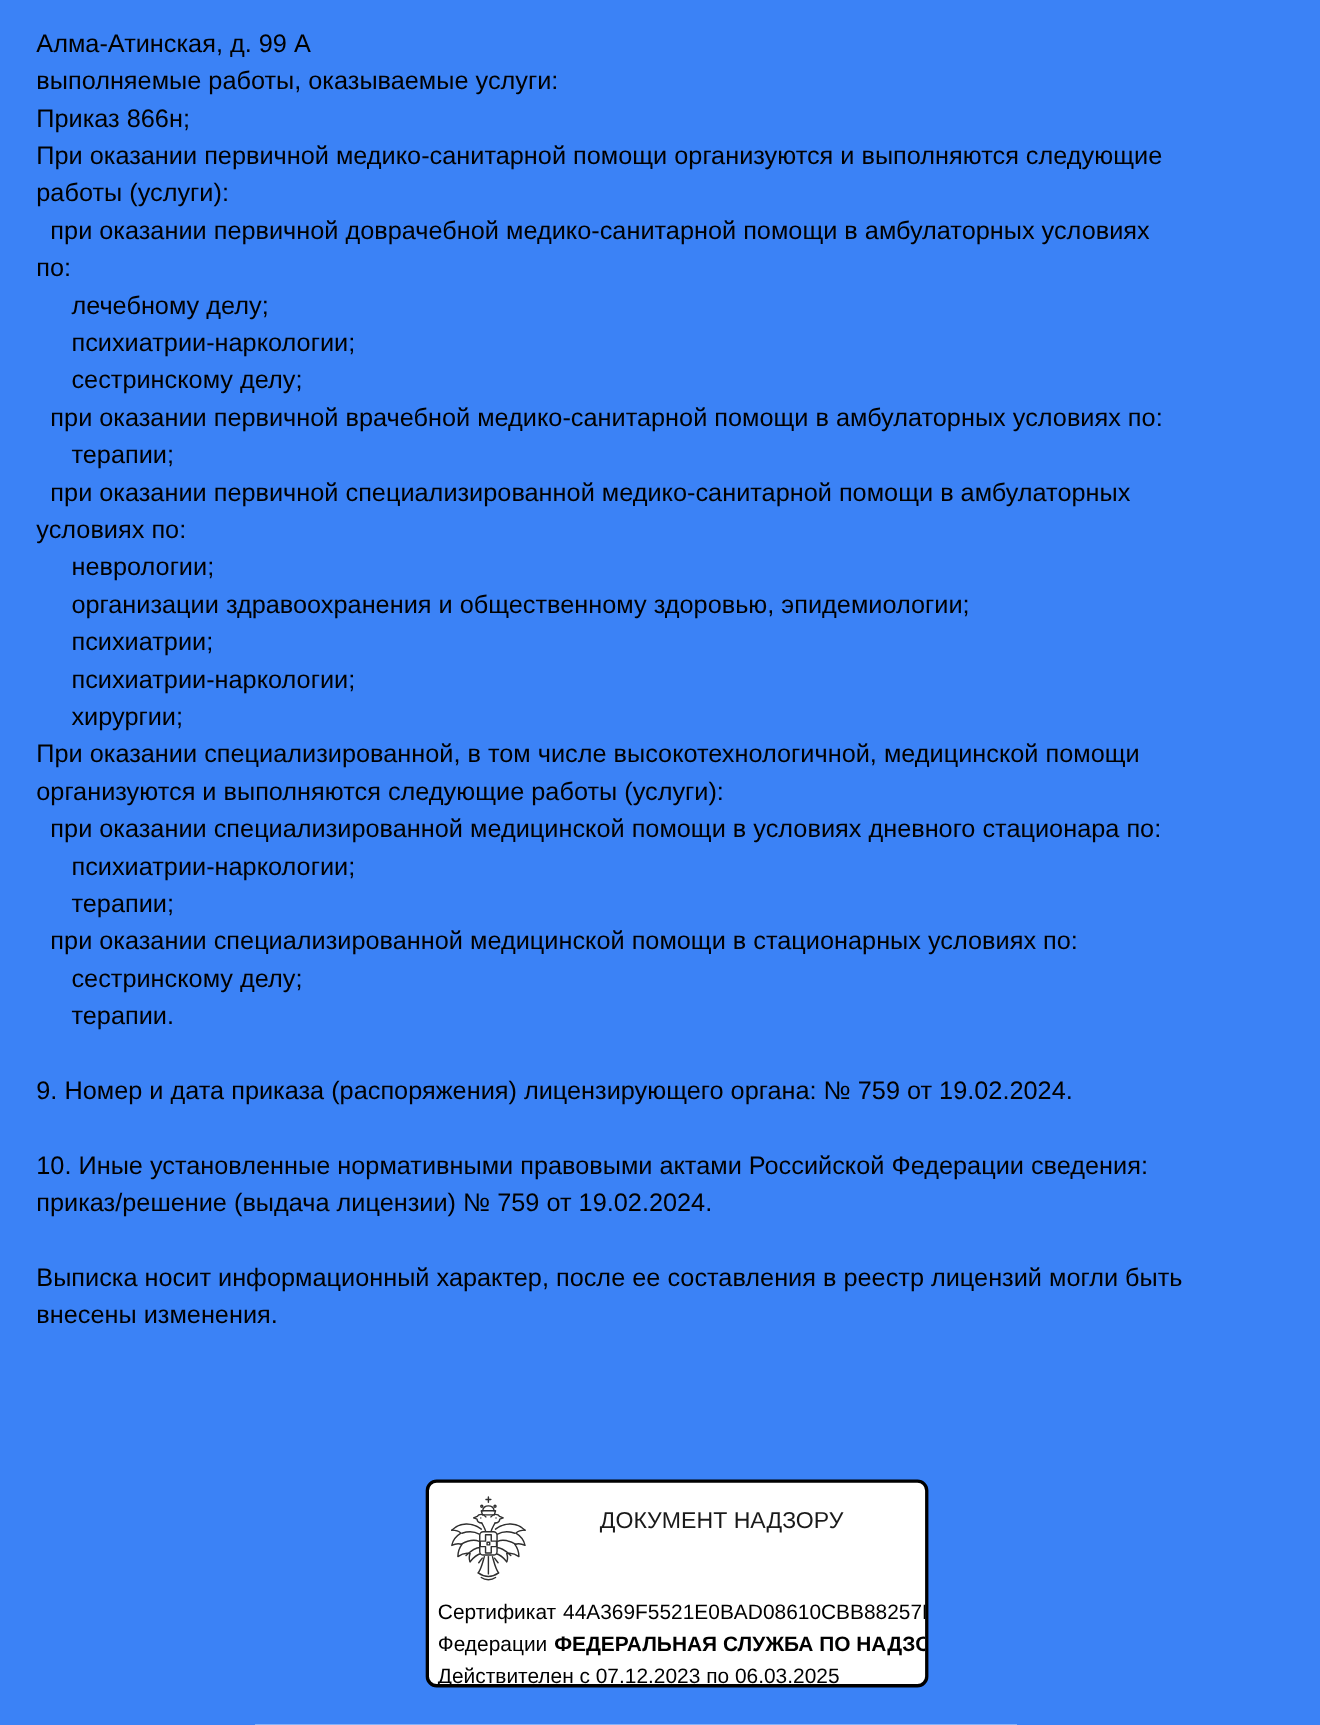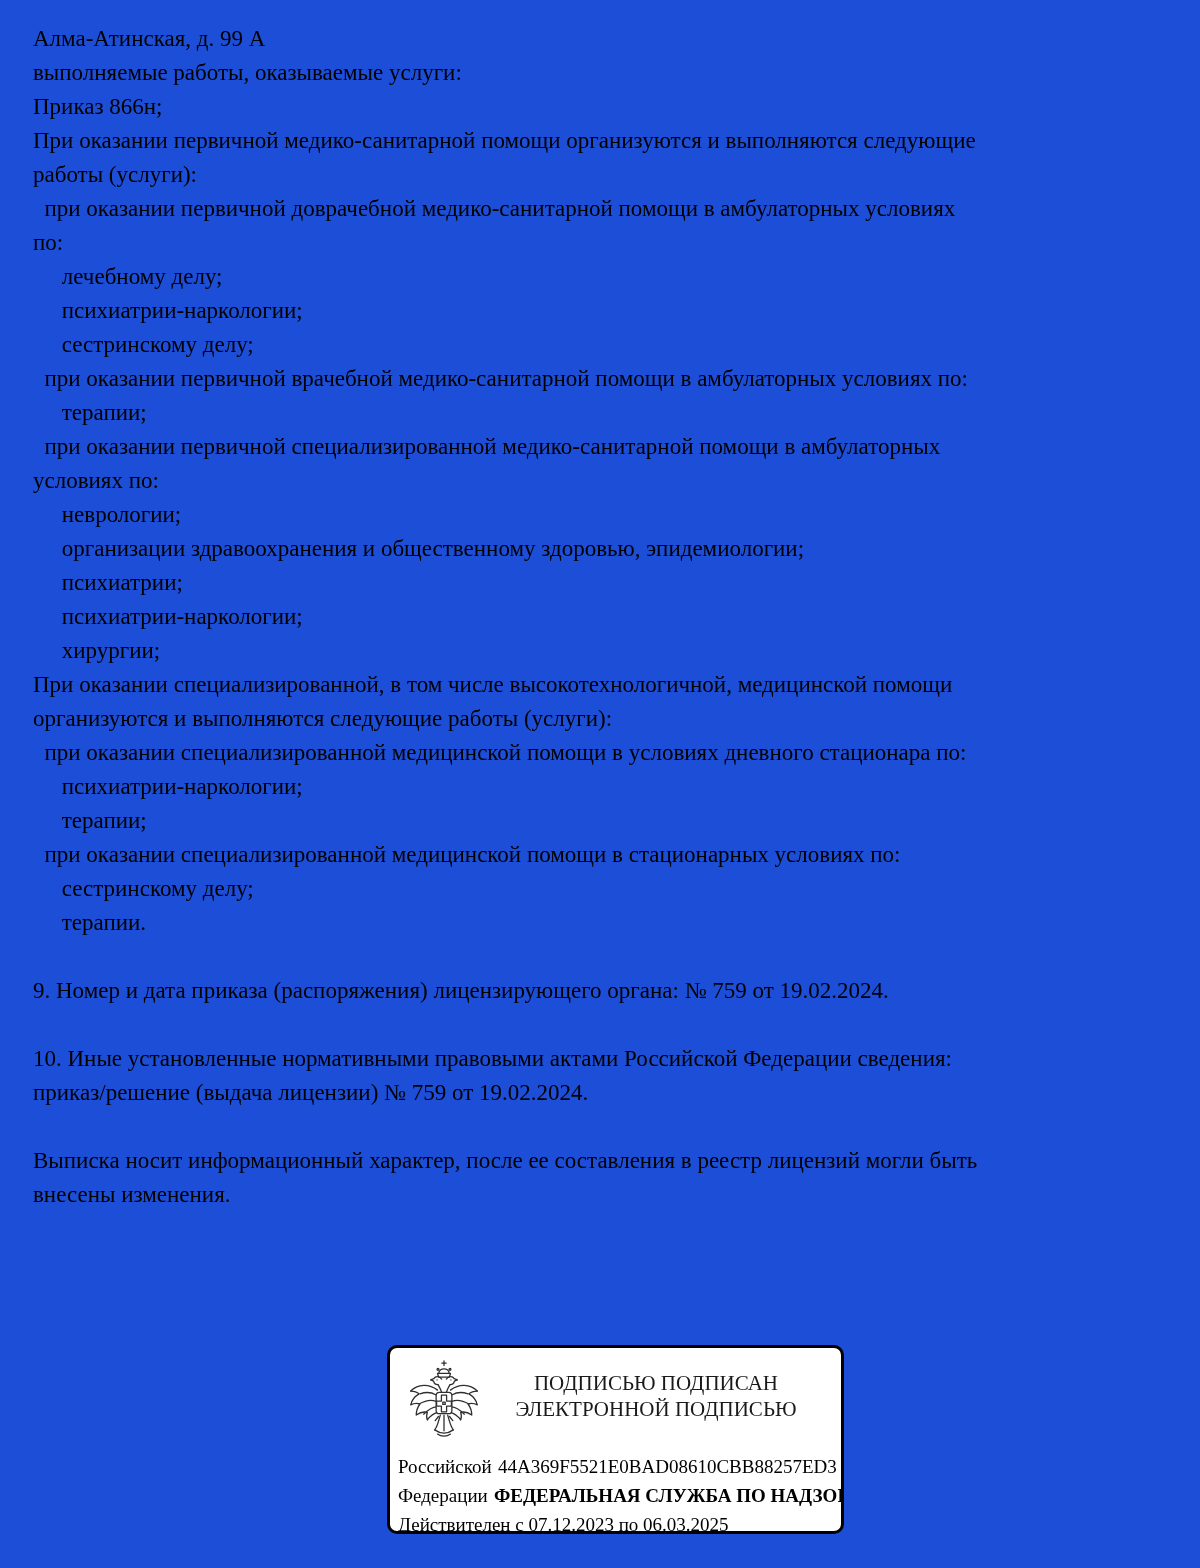--- a/index.html
+++ b/index.html
@@ -1,21 +1,21 @@
 <!DOCTYPE html>
 <html><head>
 <meta charset="utf-8">
 <style>
   html, body { margin: 0; padding: 0; background: #ffffff; }
   .page {
     position: relative;
     width: 1200px;
     height: 1568px;
-    background: #1d4ed8;
-    font-family: Liberation Serif, serif;
+    background: #3b82f6;
+    font-family: Liberation Sans, sans-serif;
     color: #000000;
     overflow: hidden;
   }
   .doc-text {
     position: absolute;
     left: 33px;
     top: 22px;
     width: 1162px;
     font-size: 23px;
     line-height: 34px;
@@ -145,27 +145,26 @@
           <path d="M34 61.5 l-3.5 4.5"></path>
           <path d="M46 61.5 l3.5 4.5"></path>
           <path d="M36 60 c-2 7 -3 12 -6 16"></path>
           <path d="M40 60 v17"></path>
           <path d="M44 60 c2 7 3 12 6 16"></path>
           <path d="M30 76 c7 5 13 5 20 0"></path>
           <path d="M33 80.5 c4 3 10 3 14 0"></path>
         </g>
       </svg>
       <div class="stamp-title">
-        <div>ПОДПИСЬЮ ПОДПИСАН</div>
-        <div>ЭЛЕКТРОННОЙ ПОДПИСЬЮ</div>
+        <div>ДОКУМЕНТ НАДЗОРУ</div>
       </div>
     </div>
     <div class="stamp-certs">
       <div class="cert-line">
-        <span class="cert-label">Российской</span><span>44A369F5521E0BAD08610CBB88257ED3</span>
+        <span class="cert-label">Сертификат</span><span>44A369F5521E0BAD08610CBB88257ED3</span>
       </div>
       <div class="cert-line">
         <span class="cert-label">Федерации</span><span class="owner-value">ФЕДЕРАЛЬНАЯ СЛУЖБА ПО НАДЗОРУ В СФ</span>
       </div>
       <div class="cert-line">Действителен с 07.12.2023 по 06.03.2025</div>
     </div>
   </div>
 
 </div>
 

